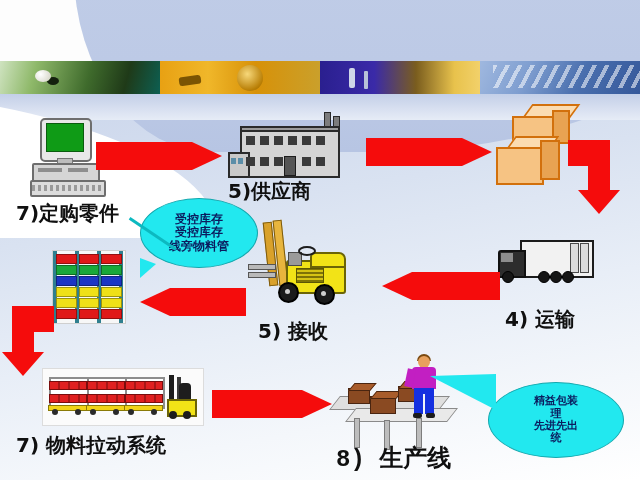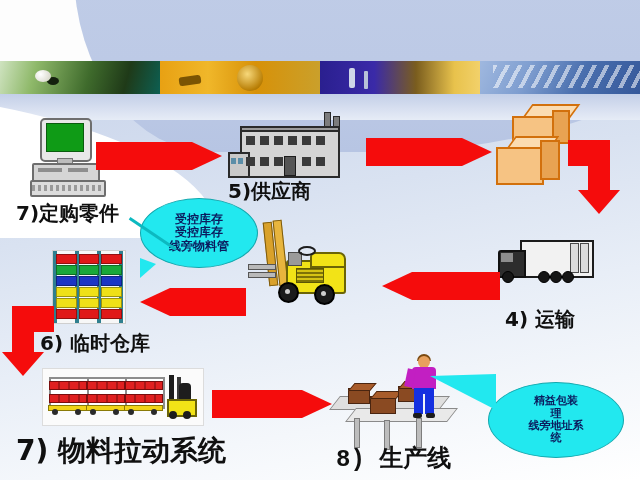--- a/index.html
+++ b/index.html
@@ -272,20 +272,21 @@
     <div class="fork"></div>
     <div class="fork2"></div>
     <div class="bodyy"></div>
     <div class="hood"></div>
     <div class="grill"></div>
     <div class="seat"></div>
     <div class="wheelst"></div>
     <div class="wh" style="left:26px;top:44px;"></div>
     <div class="wh" style="left:62px;top:46px;"></div>
   </div>
+  <div class="lbl" style="left:258px;top:318px;font-size:20px;">5) 接收</div>
 
   <div class="arrow-l" style="left:140px;top:288px;width:106px;height:28px;">
     <div class="bar" style="width:76px;"></div>
     <div class="tip"></div>
   </div>
 
   <div class="rack" style="left:52px;top:250px;width:72px;height:72px;">
     <div class="post" style="left:0;"></div>
     <div class="post" style="left:22px;"></div>
     <div class="post" style="left:44px;"></div>
@@ -314,21 +315,20 @@
       <i style="background:#efe018"></i>
       <i style="background:#efe018"></i>
       <i style="background:#efe018"></i>
     </div>
     <div class="row" style="top:58px;">
       <i style="background:#e01818"></i>
       <i style="background:#e01818"></i>
       <i style="background:#e01818"></i>
     </div>
   </div>
-  <div class="lbl" style="left:40px;top:330px;font-size:20px;">6) 临时仓库</div>
 
   <div class="bubble" style="left:140px;top:198px;width:116px;height:68px;font-size:12px;">
     <div>
       <div>受控库存</div>
       <div>受控库存</div>
       <div>线旁物料管</div>
     </div>
   </div>
   <div style="position:absolute;left:140px;top:258px;width:0;height:0;
        border-left:16px solid #22e8ef;border-bottom:14px solid transparent;border-top:6px solid transparent;"></div>
@@ -368,21 +368,21 @@
     </div>
     <div class="tug" style="left:122px;">
       <div class="tm"></div>
       <div class="tm2"></div>
       <div class="tdrv"></div>
       <div class="tb"></div>
       <div class="tw" style="left:4px;"></div>
       <div class="tw" style="left:18px;"></div>
     </div>
   </div>
-  <div class="lbl" style="left:16px;top:432px;font-size:28px;">7) 物料拉动系统</div>
+  <div class="lbl" style="left:16px;top:432px;font-size:20px;">7) 物料拉动系统</div>
 
   <div class="arrow-r" style="left:212px;top:390px;width:120px;height:28px;">
     <div class="bar" style="width:90px;"></div>
     <div class="tip" style="left:90px;"></div>
   </div>
 
   <div class="prod" style="left:340px;top:378px;width:120px;height:60px;">
     <div class="topdeck"></div>
     <div class="topdeck2"></div>
     <div class="leg" style="left:14px;top:40px;"></div>
@@ -407,20 +407,20 @@
     <div class="split"></div>
     <div class="shoe" style="left:5px;"></div>
     <div class="shoe" style="left:18px;"></div>
   </div>
   <div class="lbl" style="left:336px;top:442px;font-size:24px;font-family:Liberation Mono, monospace;">8) 生产线</div>
 
   <div class="bubble" style="left:488px;top:382px;width:134px;height:74px;font-size:11px;">
     <div>
       <div>精益包装</div>
       <div>理</div>
-      <div>线旁地址系</div>
+      <div>先进先出</div>
       <div>统</div>
     </div>
   </div>
   <div style="position:absolute;left:430px;top:374px;width:0;height:0;
        border-right:66px solid #22e8ef;border-bottom:34px solid transparent;border-top:2px solid transparent;"></div>
 
 </div>
 
 </body></html>

